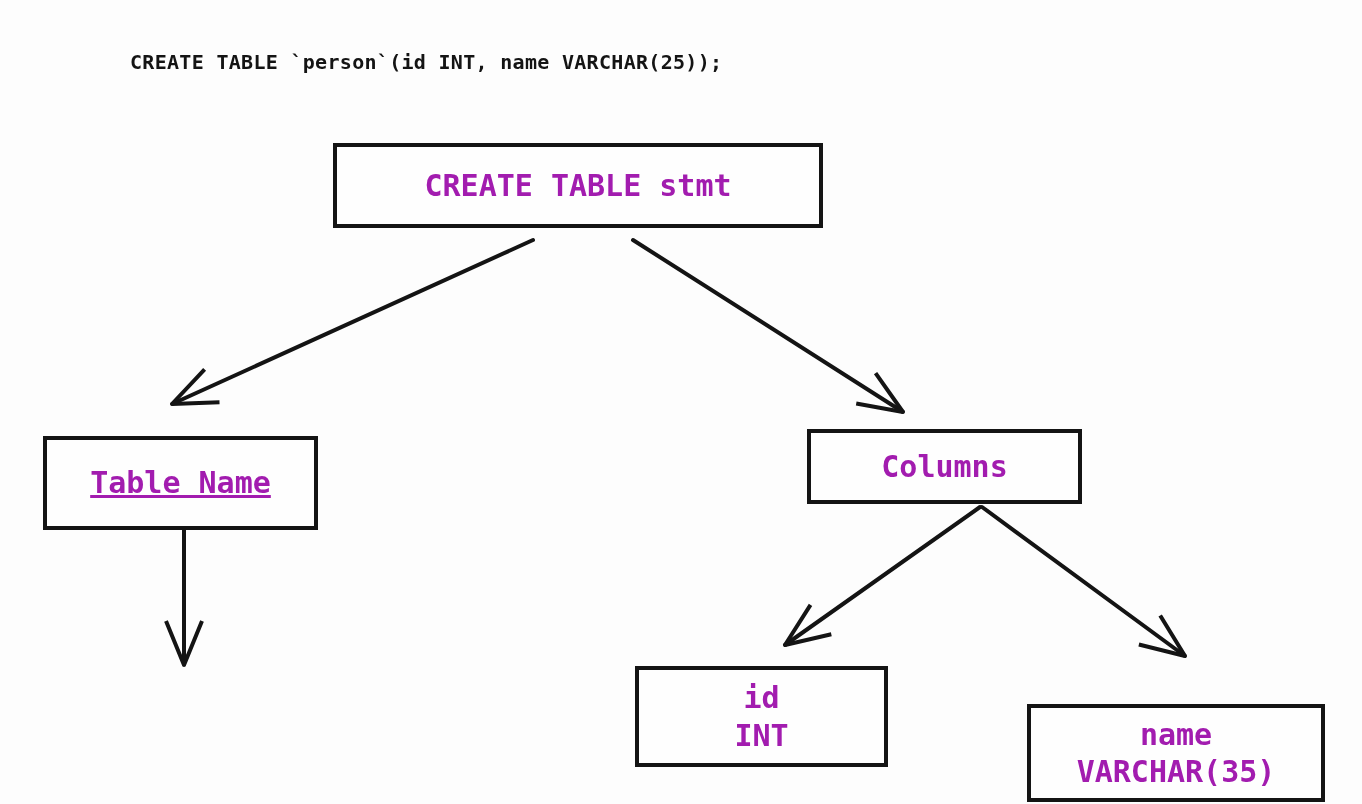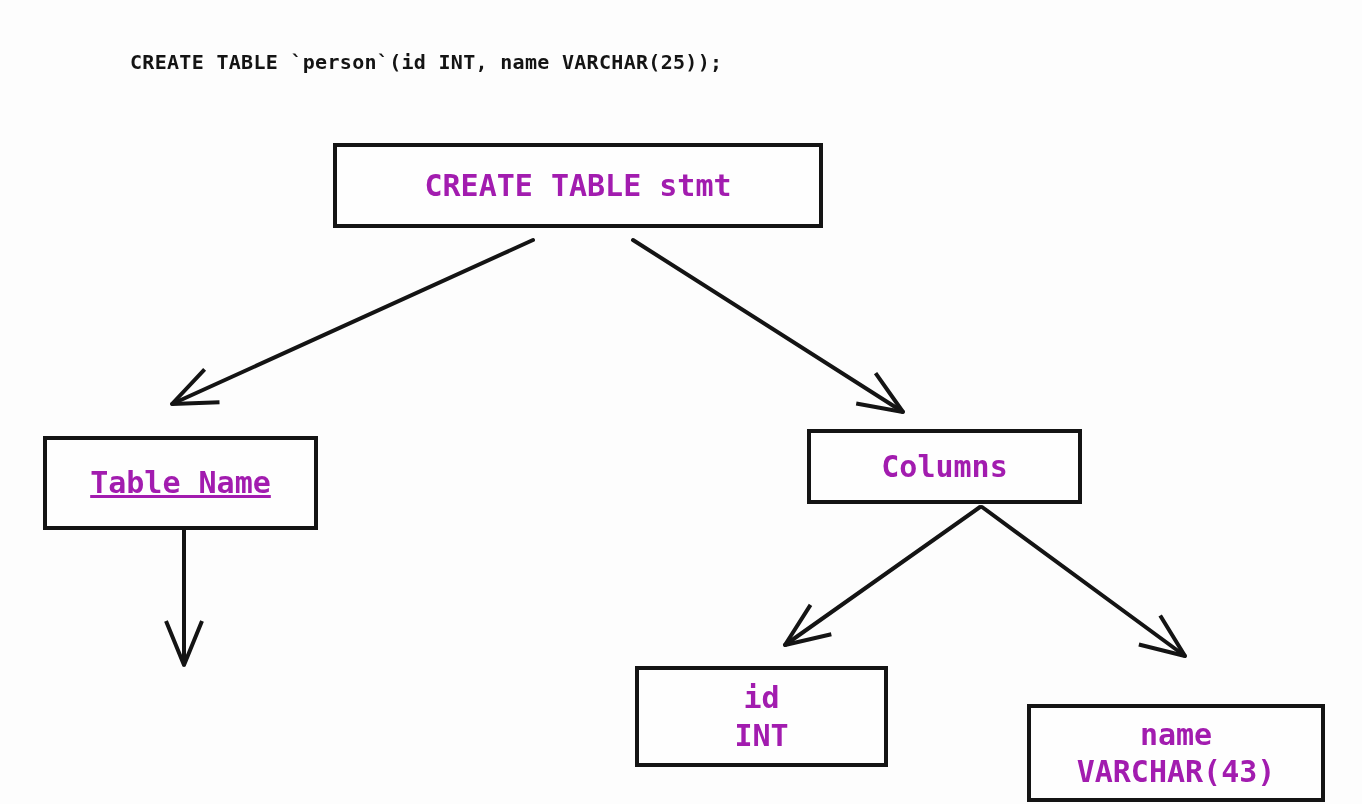--- a/index.html
+++ b/index.html
@@ -95,16 +95,16 @@
   </div>
 
 
   <div class="node node-id">
     <span>id</span>
     <span>INT</span>
   </div>
 
   <div class="node node-name">
     <span>name</span>
-    <span>VARCHAR(43)</span>
+    <span>VARCHAR(35)</span>
   </div>
 
 </div>
 
 </body></html>

